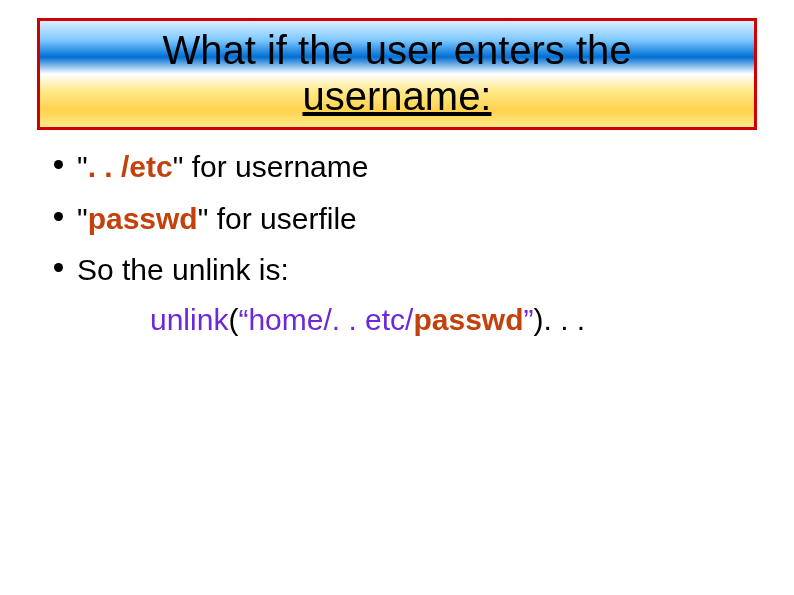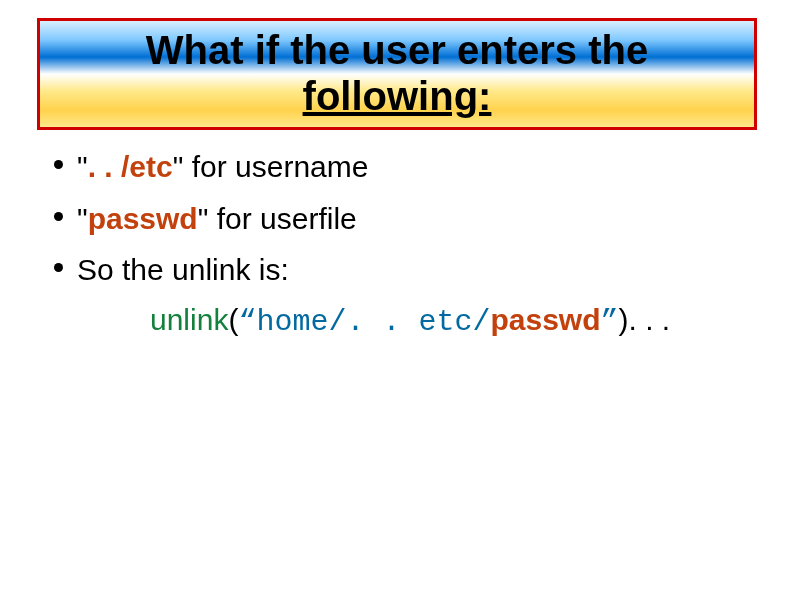--- a/index.html
+++ b/index.html
@@ -20,21 +20,21 @@
       #006fd4 34%,
       #ffffff 50%,
       #ffe98a 66%,
       #ffd24d 84%,
       #ffe98a 100%);
     padding: 6px 10px 8px 10px;
     text-align: center;
   }
   .title-box .title-line {
     font-size: 40px;
-    font-weight: bold;
+    font-weight: normal;
     line-height: 1.15;
   }
   .title-box .underline { text-decoration: underline; }
   .bullets {
     margin-top: 10px;
     padding-left: 24px;
   }
   .bullet-item {
     display: flex;
     align-items: flex-start;
@@ -50,29 +50,29 @@
   .bullet-text {
     font-size: 30px;
     line-height: 1.25;
   }
   .red-bold { color: #c2410c; font-weight: bold; }
   .sub-line {
     margin-left: 96px;
     margin-top: 6px;
     font-size: 30px;
   }
-  .blue { color: #15803d; }
-  .green { color: #0369a1; font-family: Liberation Mono, monospace; }
+  .blue { color: #6d28d9; }
+  .green { color: #6d28d9; }
 </style>
 </head>
 <body>
 
 <div class="title-box">
   <div class="title-line">What if the user enters the</div>
-  <div class="title-line underline">following:</div>
+  <div class="title-line underline">username:</div>
 </div>
 
 <div class="bullets">
 
   <div class="bullet-item">
     <div class="bullet-mark"></div>
     <div class="bullet-text">
       <span>"</span><span class="red-bold">. . /etc</span><span>" for username</span>
     </div>
   </div>

